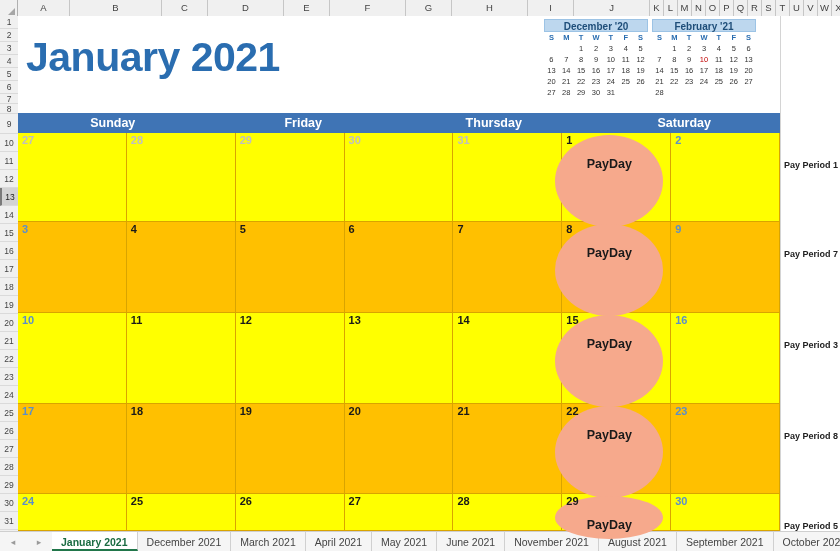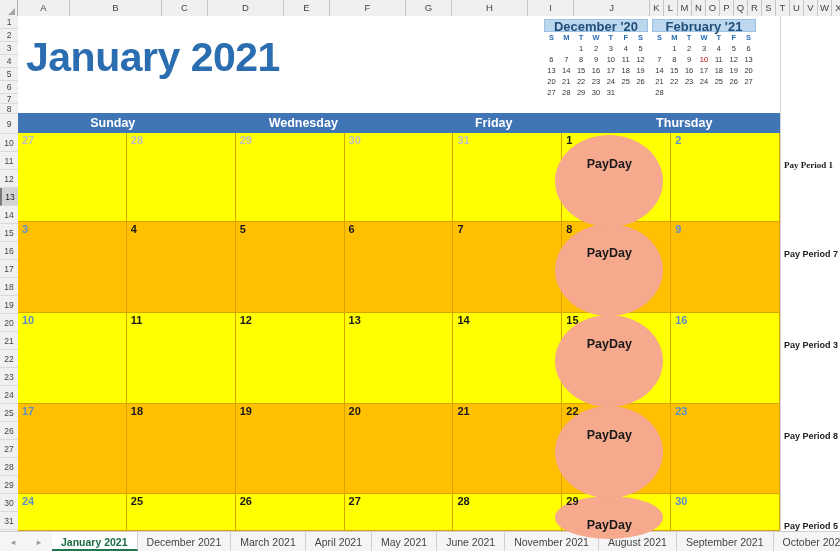--- a/index.html
+++ b/index.html
@@ -101,21 +101,21 @@
   
   .mini {
     position: absolute;
     width: 104px;
   }
   .mini.dec { left: 526px; top: 3px; }
   .mini.feb { left: 634px; top: 3px; }
   .mini-title {
     background: #bdd7ee;
     color: #1f4e79;
-    font-size: 13px;
+    font-size: 10px;
     font-weight: bold;
     text-align: center;
     height: 13px;
     line-height: 13px;
     border: 1px solid #9cc3e5;
   }
   .mini-grid {
     display: grid;
     grid-template-columns: repeat(7, 1fr);
     font-size: 7.5px;
@@ -408,23 +408,23 @@
             <div class="d">25</div>
             <div class="d">26</div>
             <div class="d">27</div>
             <div class="d">28</div>
           </div>
         </div>
       </div>
 
     <div class="dayhead" id="dayhead">
         <div class="cell">Sunday</div>
-        <div class="cell">Wednesday</div>
         <div class="cell">Friday</div>
         <div class="cell">Thursday</div>
+        <div class="cell">Saturday</div>
       </div>
 
     <div id="weeks">
         <div class="week yellow" style="top: 117px; height: 89px;">
           <div class="daycell">
             <div class="num out">27</div>
           </div>
           <div class="daycell">
             <div class="num out">28</div>
           </div>
@@ -547,21 +547,21 @@
               <span>PayDay</span>
             </div>
           </div>
           <div class="daycell">
             <div class="num we">30</div>
           </div>
         </div>
       </div>
 
     <div id="payperiods">
-        <div class="payperiod" style="top: 144px; font-family: Liberation Serif, serif;">Pay Period 1</div>
+        <div class="payperiod" style="top: 144px;">Pay Period 1</div>
         <div class="payperiod" style="top: 233px;">Pay Period 7</div>
         <div class="payperiod" style="top: 324px;">Pay Period 3</div>
         <div class="payperiod" style="top: 415px;">Pay Period 8</div>
         <div class="payperiod" style="top: 505px;">Pay Period 5</div>
       </div>
   </div>
 
   <div class="tabbar">
     <div class="navbtns">
       <span class="navarrow">◂</span>

